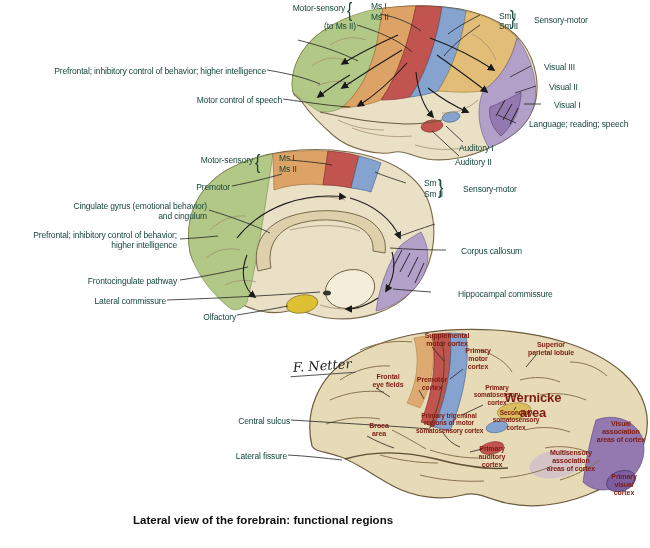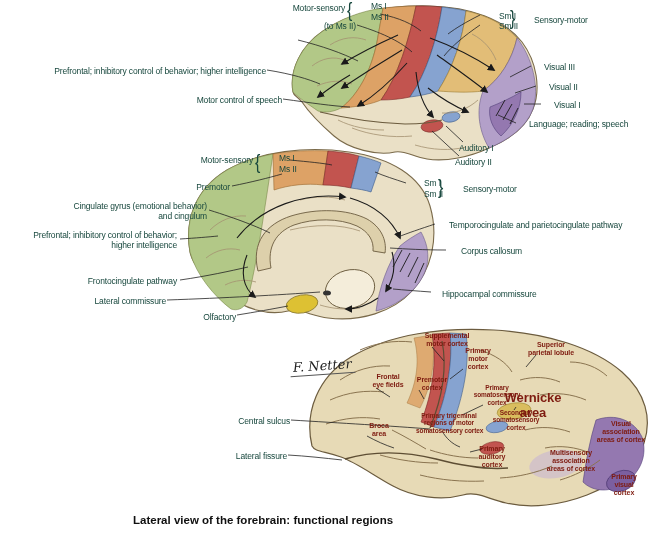--- a/index.html
+++ b/index.html
@@ -201,24 +201,23 @@
 <div class="lbl" style="left:267px;top:164px">Ms II</div>
 <div class="lbl r" style="right:420px;top:182px">Premotor</div>
 <div class="lbl" style="left:412px;top:178px">Sm I</div>
 <div class="lbl" style="left:412px;top:189px">Sm II</div>
 <div class="brace" style="left:438px;top:179px">}</div>
 <div class="lbl" style="left:451px;top:184px">Sensory-motor</div>
 <div class="lbl r" style="right:443px;top:201px">Cingulate gyrus (emotional behavior)
 and cingulum</div>
 <div class="lbl r" style="right:473px;top:230px">Prefrontal; inhibitory control of behavior;
 higher intelligence</div>
-<div class="lbl" style="left:437px;top:220px">Temporocingulate and parietocingulate pathway</div>
 <div class="lbl" style="left:449px;top:246px">Corpus callosum</div>
 <div class="lbl r" style="right:473px;top:276px">Frontocingulate pathway</div>
-<div class="lbl" style="left:430px;top:289px">Hippocampal commissure</div>
+<div class="lbl" style="left:446px;top:289px">Hippocampal commissure</div>
 <div class="lbl r" style="right:484px;top:296px">Lateral commissure</div>
 <div class="lbl r" style="right:414px;top:312px">Olfactory</div>
 
 <div class="lbl red c" style="left:392px;top:332px;width:86px">Supplemental
 motor cortex</div>
 <div class="lbl red c" style="left:437px;top:347px;width:58px">Primary
 motor
 cortex</div>
 <div class="lbl red c" style="left:496px;top:341px;width:86px">Superior
 parietal lobule</div>

